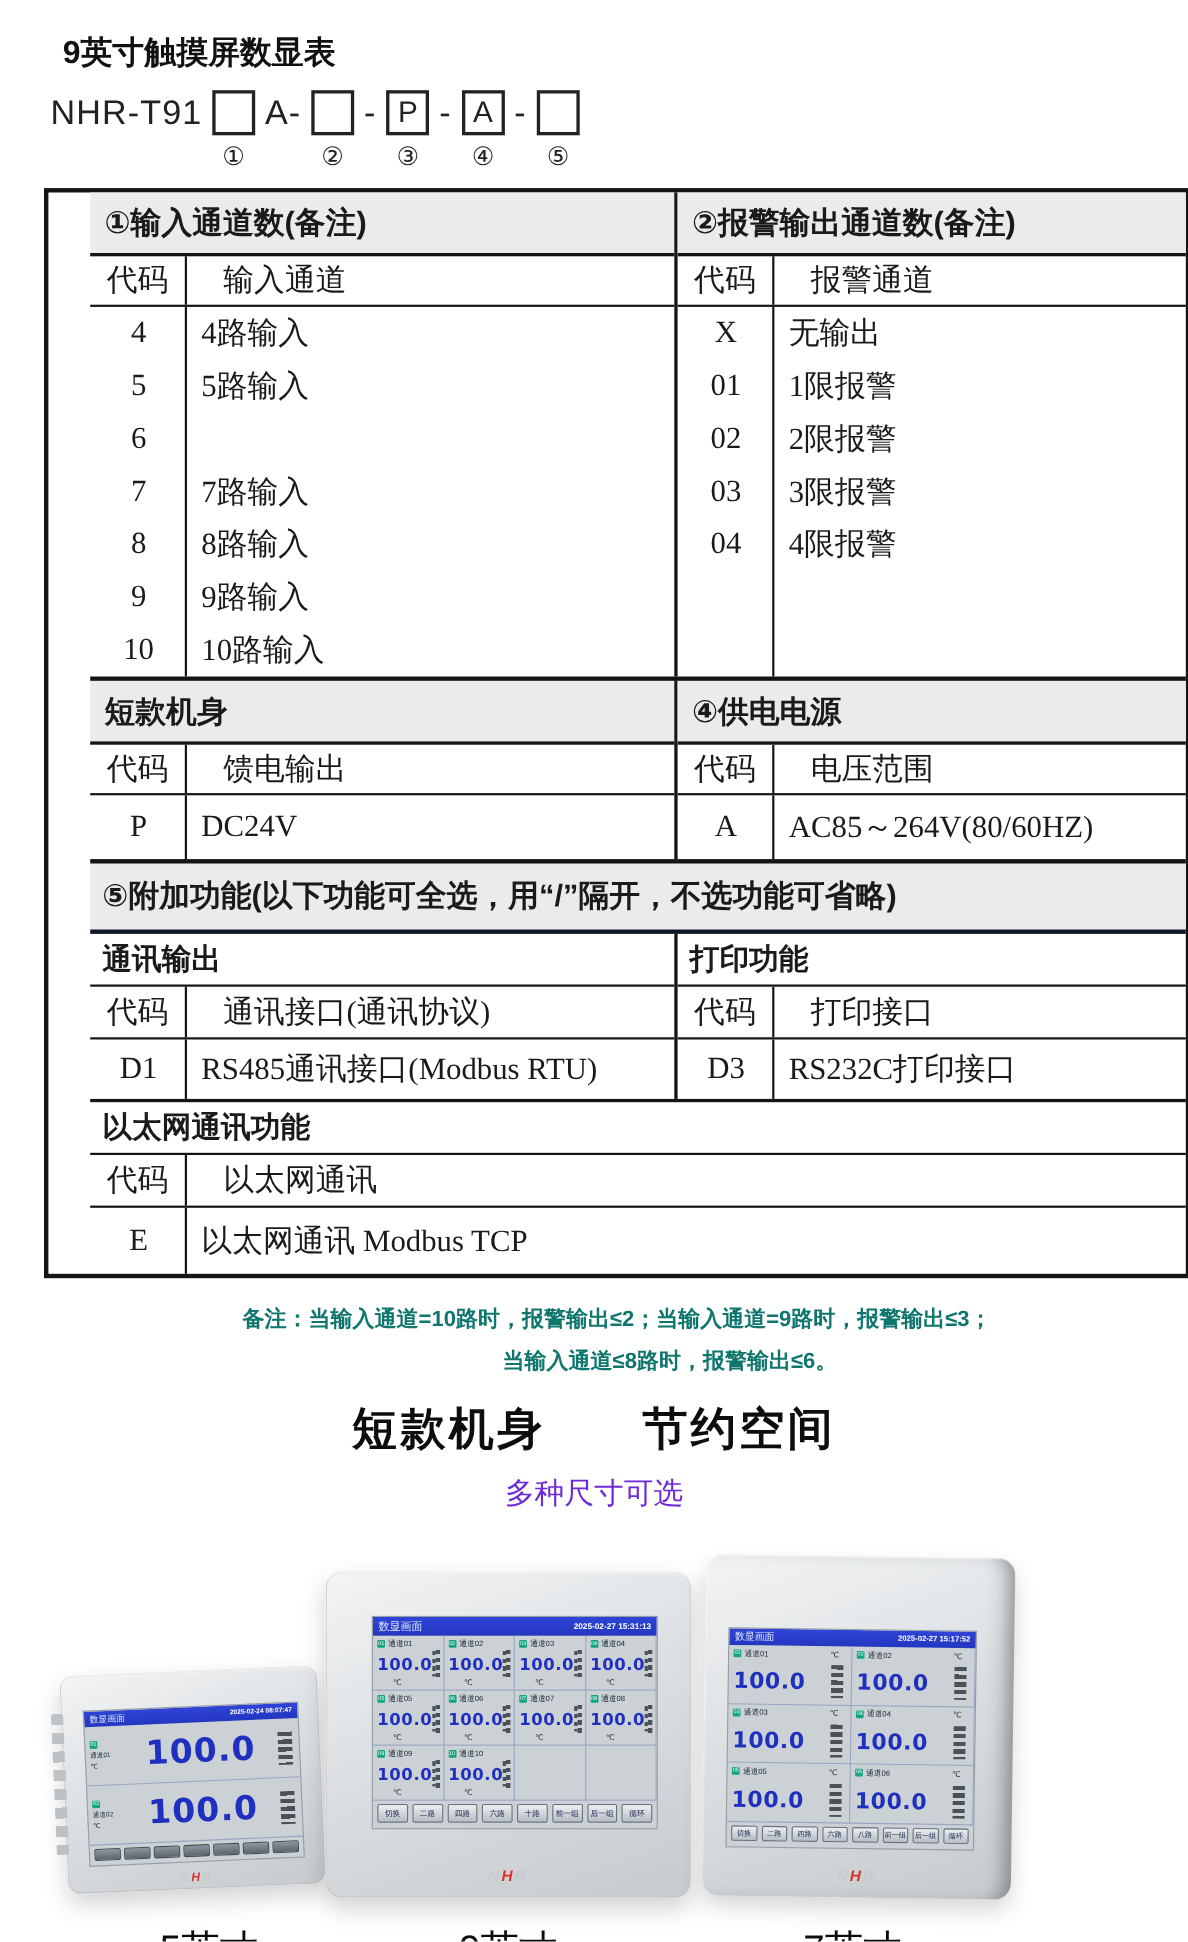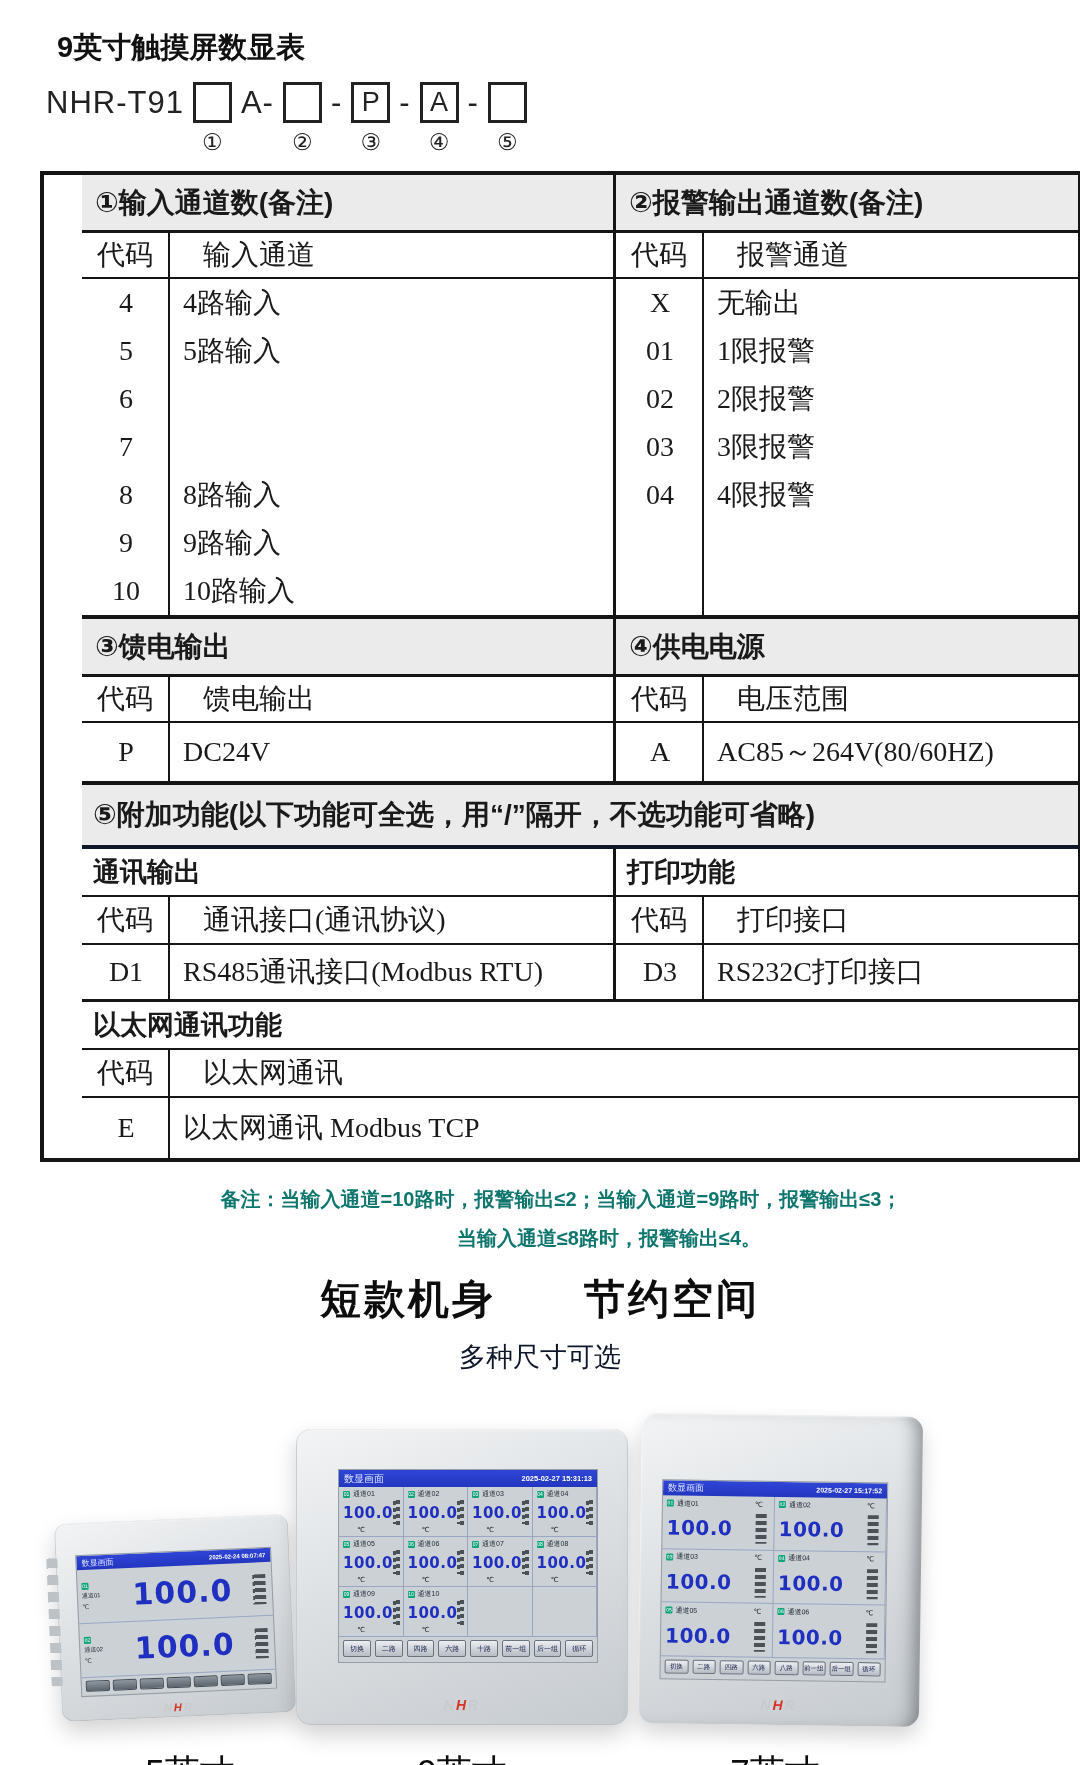--- a/index.html
+++ b/index.html
@@ -48,21 +48,21 @@
   .eth-block{border-top:3px solid #151515;}
   .eth-block .trow{height:60px;}
   .eth-block .subhead{height:46px;}
 
   
   .notes{margin:18px 0 0 42px;font-size:20px;font-weight:600;line-height:39px;color:#0f766e;text-align:center;}
   .notes .indent{padding-left:96px;}
 
   
   .headline{margin-top:14px;text-align:center;font-size:41px;font-weight:600;letter-spacing:3px;color:#0d0d0d;}
-  .subline{margin-top:12px;text-align:center;font-size:27px;font-weight:500;color:#0f172a;}
+  .subline{margin-top:12px;text-align:center;font-size:27px;font-weight:500;color:#6d28d9;}
 
   
   .showcase{position:relative;height:440px;margin-top:4px;}
   .device{position:absolute;border-radius:15px;
           background:linear-gradient(160deg,#f2f4f5 0%,#dde0e3 45%,#c6cbcf 100%);
           box-shadow:0 10px 22px rgba(0,0,0,.18), inset 0 1px 2px #ffffff, inset 0 0 0 1px #b7bcc0;}
   .screen{position:absolute;background:#ccd1d5;border:1px solid #969da4;display:flex;flex-direction:column;overflow:hidden;}
   .tbar{background:linear-gradient(#2f45d6,#2336c0);display:flex;justify-content:space-between;
         align-items:center;padding:0 5px;color:#dfe6ff;flex:0 0 auto;}
   .tbar-date{color:#ffffff;font-weight:700;}
@@ -195,20 +195,21 @@
           </div>
             <div class="trow">
             <span class="code">5</span>
             <span class="desc">5路输入</span>
           </div>
             <div class="trow">
             <span class="code">6</span>
           </div>
             <div class="trow">
             <span class="code">7</span>
+            <span class="desc">7路输入</span>
           </div>
             <div class="trow">
             <span class="code">8</span>
             <span class="desc">8路输入</span>
           </div>
             <div class="trow">
             <span class="code">9</span>
             <span class="desc">9路输入</span>
           </div>
             <div class="trow">
@@ -244,21 +245,21 @@
             <div class="trow">
             <span class="code">04</span>
             <span class="desc">4限报警</span>
           </div>
           </div>
       </div>
     </div>
 
     <div class="sec sec-b">
       <div class="half left">
-        <div class="sec-head">③馈电输出</div>
+        <div class="sec-head">短款机身</div>
         <div class="subhead">
           <span class="code-h">代码</span>
           <span class="desc-h">馈电输出</span>
         </div>
         <div class="tbody">
           <div class="trow">
             <span class="code">P</span>
             <span class="desc">DC24V</span>
           </div>
         </div>
@@ -320,21 +321,21 @@
           <span class="code">E</span>
           <span class="desc">以太网通讯 Modbus TCP</span>
         </div>
       </div>
     </div>
 
   </div>
 
   <div class="notes">
     <div>备注：当输入通道=10路时，报警输出≤2；当输入通道=9路时，报警输出≤3；</div>
-    <div class="indent">当输入通道≤8路时，报警输出≤4。</div>
+    <div class="indent">当输入通道≤8路时，报警输出≤6。</div>
   </div>
 
   <div class="headline">短款机身　　节约空间</div>
   <div class="subline">多种尺寸可选</div>
 
   <div class="showcase">
 
     <div class="device d5">
       <div class="fins"></div>
       <div class="screen">

